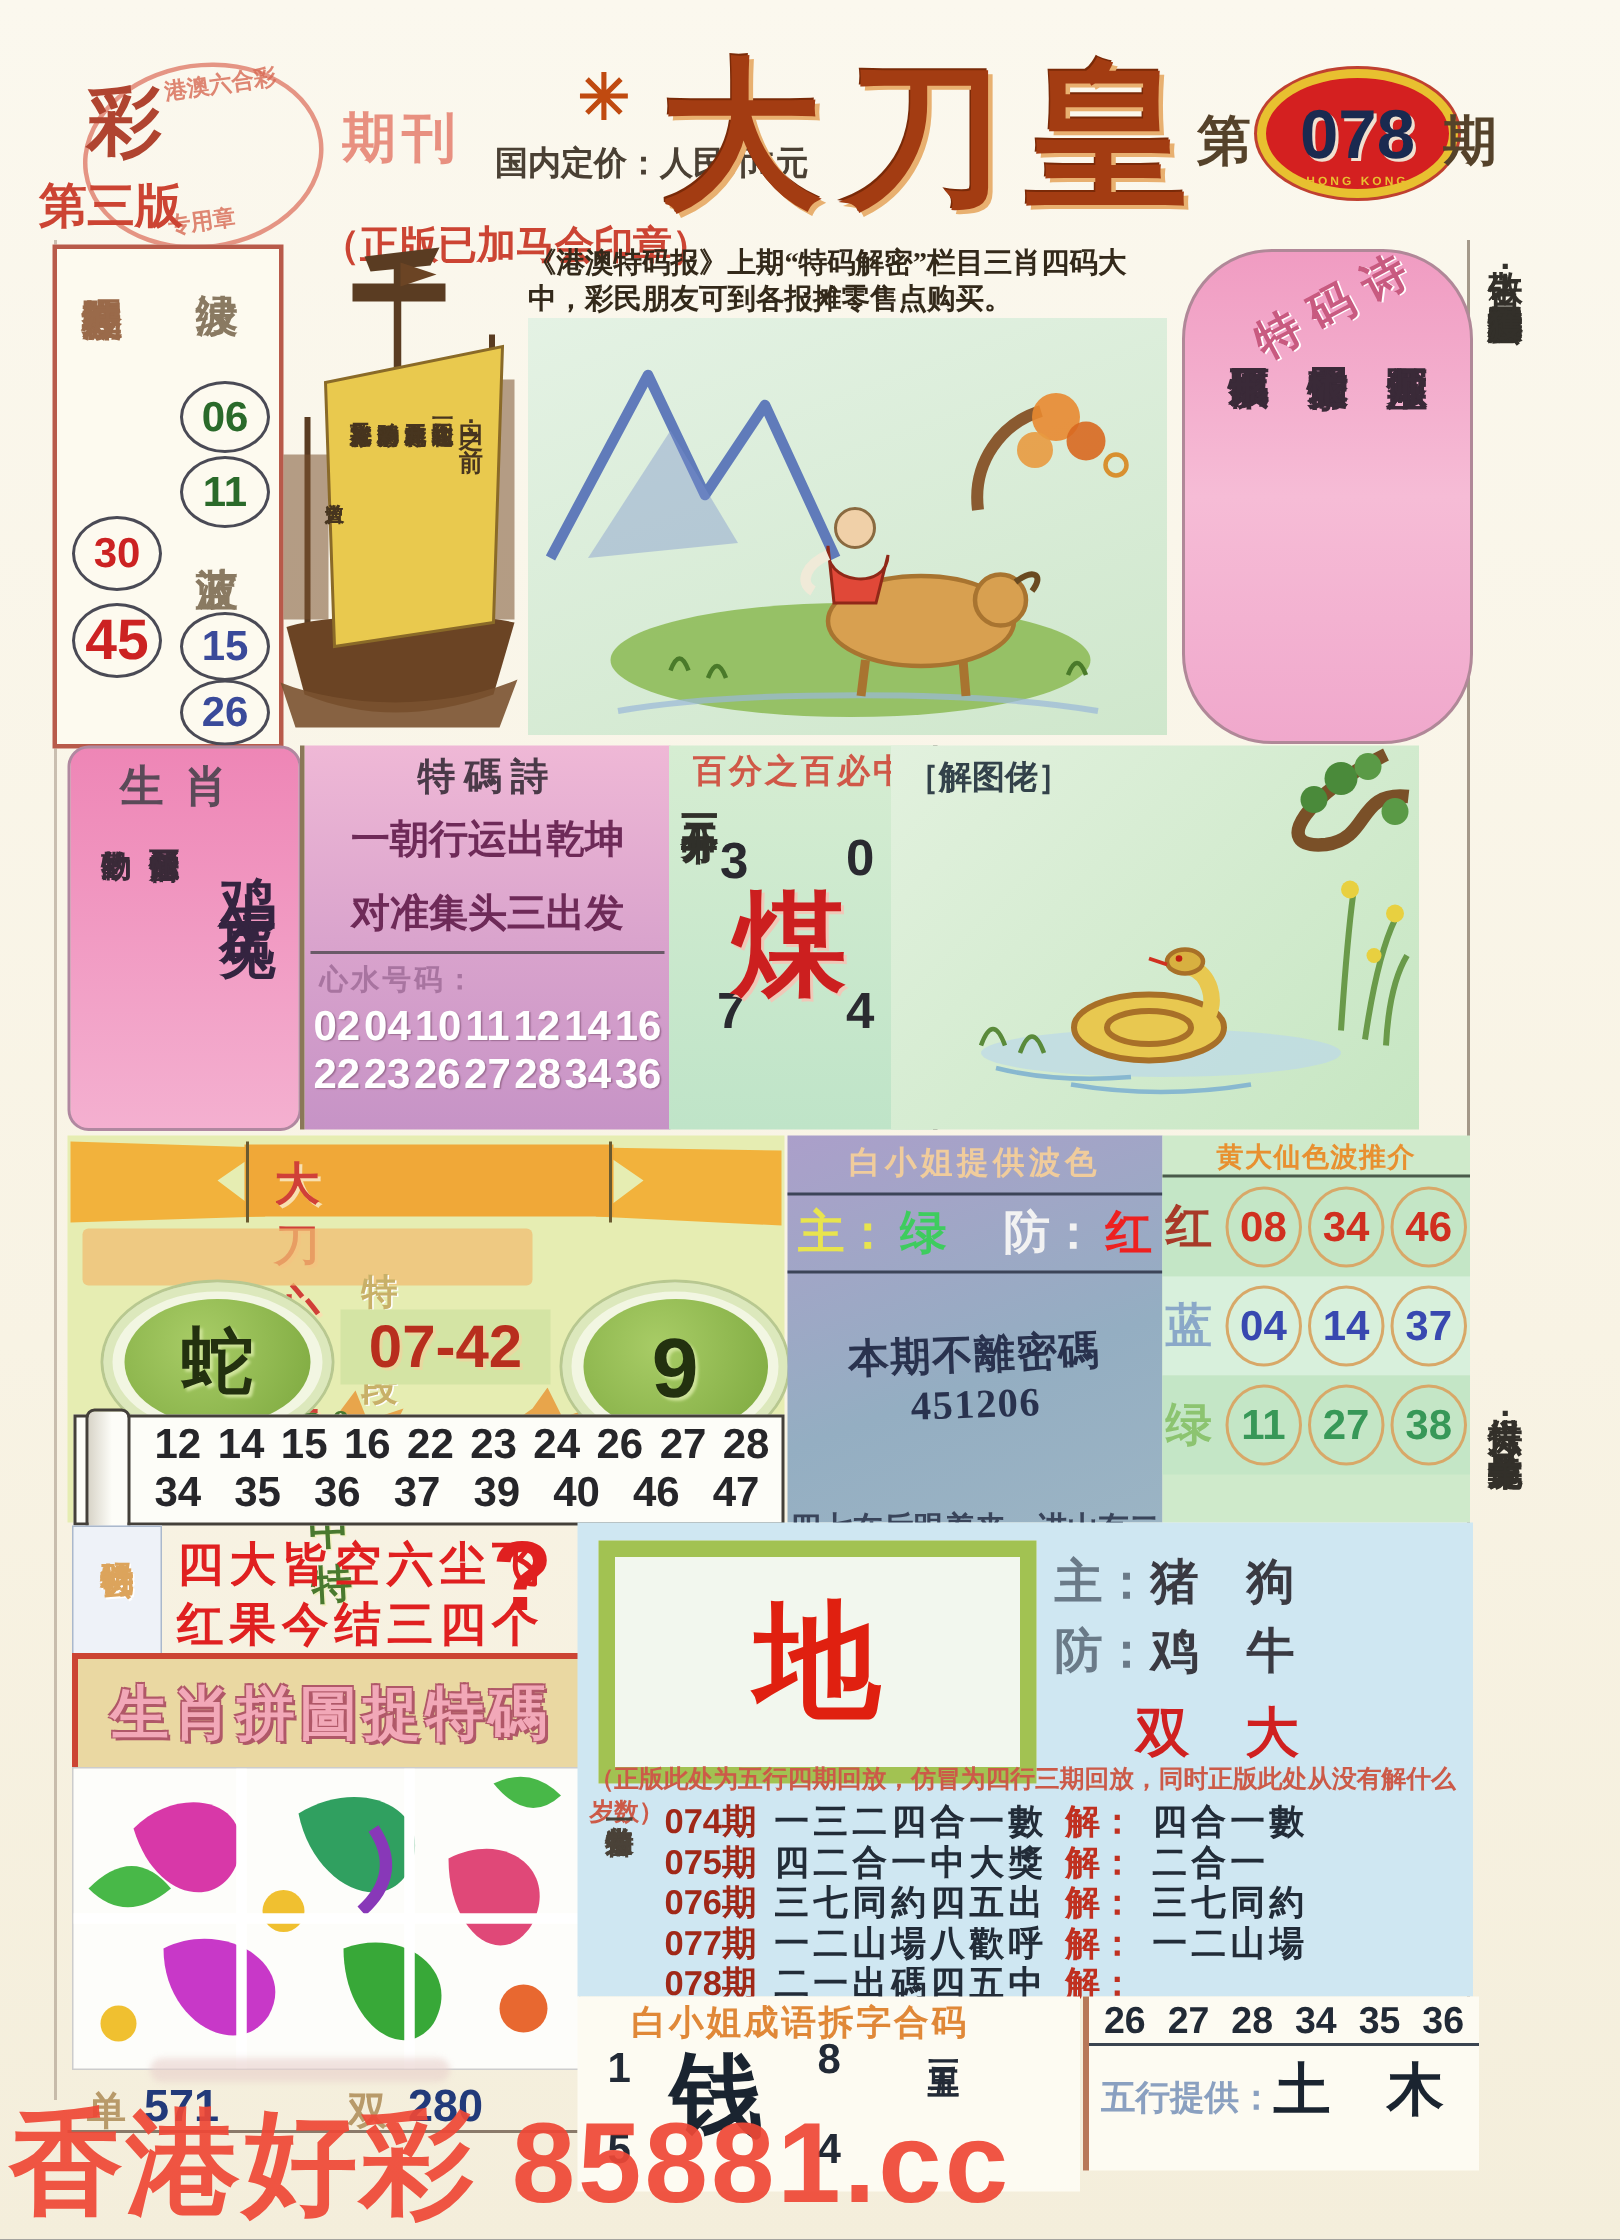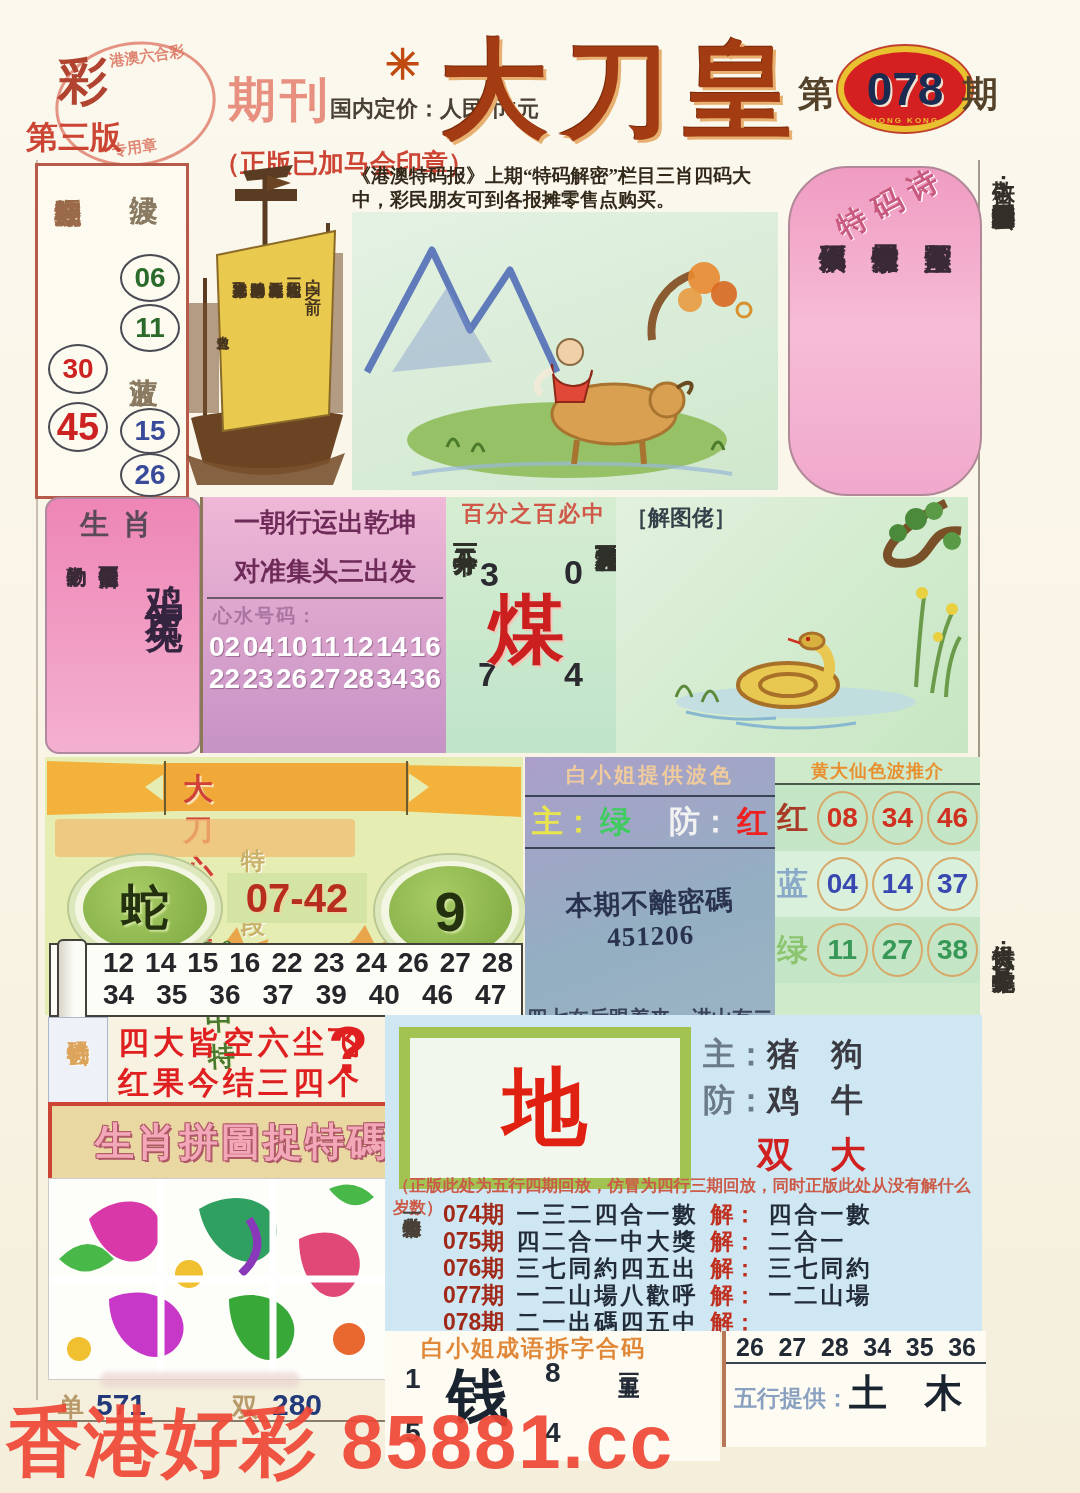--- a/index.html
+++ b/index.html
@@ -24,21 +24,21 @@
 <div id="page">
 
   <div class="abs frameline" style="left:36px;top:160px;width:2px;height:1240px;opacity:.5;"></div>
   <div class="abs" style="left:978px;top:160px;width:2px;height:1190px;background:#6a5a4a;opacity:.6;"></div>
 
   <div class="abs" style="left:55px;top:42px;width:155px;height:118px;border:3px solid rgba(216,96,76,.65);border-radius:50%;transform:rotate(-8deg);">
     <div class="abs v b" style="left:58px;top:4px;font-size:15px;color:#d86a54;opacity:.8;writing-mode:horizontal-tb;">港澳六合彩</div>
     <div class="abs b" style="left:48px;bottom:6px;font-size:15px;color:#d86a54;opacity:.8;">专用章</div>
   </div>
   <div class="abs b" style="left:58px;top:48px;font-size:50px;color:#b04430;">彩</div>
-  <div class="abs b" style="left:228px;top:68px;font-size:48px;color:#e89080;letter-spacing:4px;">期刊</div>
+  <div class="abs b" style="left:228px;top:68px;font-size:36px;color:#e89080;letter-spacing:4px;">期刊</div>
   <div class="abs b" style="left:330px;top:94px;font-size:22px;color:#4a4034;">国内定价：人民币5元</div>
   <div class="abs b" style="left:26px;top:116px;font-size:32px;color:#cc4433;">第三版</div>
   <div class="abs b" style="left:214px;top:146px;font-size:26px;color:#cc4433;">（正版已加马会印章）</div>
   <div class="abs b" style="left:385px;top:40px;font-size:42px;color:#c04a10;">✳</div>
   <div class="abs b" style="left:440px;top:18px;width:350px;font-size:108px;color:#a33c12;letter-spacing:14px;text-shadow:3px 3px 0 #e8b070, -1px -1px 0 #7a2a08;white-space:nowrap;">大刀皇</div>
   <div class="abs b" style="left:798px;top:70px;font-size:36px;color:#55422a;">第</div>
   <div class="abs" style="left:838px;top:46px;width:122px;height:74px;border-radius:50%;background:#d42020;border:6px solid #e8c030;box-shadow:0 0 0 2px #c04030;display:flex;align-items:center;justify-content:center;">
     <span class="b sans" style="font-size:46px;color:#1a2a50;text-shadow:2px 2px 0 #f0e0d0;">078</span>
     <span class="abs sans b" style="bottom:1px;left:50%;transform:translateX(-50%);font-size:8px;color:#e8c030;letter-spacing:2px;white-space:nowrap;">HONG KONG</span>
   </div>
@@ -132,20 +132,21 @@
   <div class="abs" style="left:45px;top:497px;width:152px;height:253px;border-radius:14px;background:linear-gradient(180deg,#ee86b6,#f4b0d0);border:2px solid #b088a0;">
     <div class="b" style="text-align:center;margin-top:6px;font-size:29px;color:#5a4a58;letter-spacing:14px;">生肖</div>
     <div class="abs v b" style="left:14px;top:52px;height:195px;font-size:20px;line-height:1.6;color:#3a2a38;">
       <div>欲钱买后宫佳丽</div>
       <div>的勤物</div>
     </div>
     <div class="abs v b" style="right:10px;top:56px;height:190px;font-size:38px;letter-spacing:10px;color:#342440;">鸡牛虎兔</div>
   </div>
 
   <div class="abs" style="left:200px;top:497px;width:244px;height:256px;background:linear-gradient(180deg,#efb8d6 0%,#d8a2cc 55%,#c693c6 100%);border-left:3px solid #8a7858;">
+    <div class="b" style="text-align:center;margin-top:4px;font-size:25px;color:#4a3a48;letter-spacing:6px;">特碼詩</div>
     <div class="b" style="text-align:center;margin-top:8px;font-size:26px;color:#6e2a58;">一朝行运出乾坤</div>
     <div class="b" style="text-align:center;margin-top:14px;font-size:26px;color:#6e2a58;">对准集头三出发</div>
     <div style="margin:8px 4px 0;border-top:2px solid #6a5a68;"></div>
     <div class="b" style="margin:4px 0 0 10px;font-size:19px;color:#a874a0;letter-spacing:2px;">心水号码：</div>
     <div class="sans b" style="display:flex;justify-content:space-between;padding:2px 6px 0;font-size:28px;color:#fff;text-shadow:1px 1px 1px #9a6a90;">
       <span>02</span>
         <span>04</span>
         <span>10</span>
         <span>11</span>
         <span>12</span>
@@ -167,21 +168,21 @@
     <div class="b" style="text-align:center;margin-top:2px;font-size:22px;color:#d05848;letter-spacing:2px;">百分之百必中</div>
     <div class="abs v b" style="left:2px;top:34px;height:218px;font-size:25px;line-height:1.35;color:#30302a;">一二分开一一中</div>
     <div class="abs sans b" style="left:34px;top:58px;font-size:34px;color:#2a2a30;">3</div>
     <div class="abs sans b" style="left:118px;top:56px;font-size:34px;color:#2a2a30;">0</div>
     <div class="abs sans b" style="left:32px;top:158px;font-size:34px;color:#2a2a30;">7</div>
     <div class="abs sans b" style="left:118px;top:158px;font-size:34px;color:#2a2a30;">4</div>
     <div class="abs b" style="left:42px;top:82px;font-size:76px;color:#cc1f1f;text-shadow:2px 2px 0 #f0c8b8;">煤</div>
     <div class="abs v b" style="right:0px;top:30px;height:222px;font-size:24px;line-height:1.3;color:#30302a;">百花盛开煤飞舞</div>
   </div>
 
-  <div class="abs" style="left:616px;top:497px;width:352px;height:256px;background:linear-gradient(135deg,#e2f1de,#c6e6c2);">
+  <div class="abs" style="left:594px;top:497px;width:352px;height:256px;background:linear-gradient(135deg,#e2f1de,#c6e6c2);">
     <div class="abs b" style="left:10px;top:6px;font-size:22px;color:#33424a;">［解图佬］</div>
     <svg class="abs" style="left:0;top:0;" width="352" height="256" viewBox="0 0 352 256">
       <path d="M330,6 C280,30 250,70 290,66 C320,62 310,30 345,34" fill="none" stroke="#7a5028" stroke-width="9"></path>
       <circle cx="300" cy="22" r="11" fill="#4a8a3a"></circle>
         <circle cx="318" cy="14" r="9" fill="#5a9a46"></circle>
         <circle cx="282" cy="36" r="9" fill="#4a8a3a"></circle>
         <circle cx="336" cy="44" r="9" fill="#5a9a46"></circle>
       <path d="M300,190 q4,-60 8,-90 M316,196 q8,-55 20,-80 M330,200 q2,-40 14,-60" stroke="#6a9a4a" stroke-width="4" fill="none"></path>
       <circle cx="306" cy="96" r="6" fill="#e8d040"></circle>
         <circle cx="336" cy="112" r="6" fill="#e8d040"></circle>
@@ -291,21 +292,21 @@
       <span class="hdx-circle sans" style="color:#389858;">38</span>
     </div>
   </div>
 
   <div class="abs" style="left:48px;top:1017px;width:58px;height:176px;background:#eef2f8;border:1px solid #aab8cc;">
     <div class="v b" style="margin:6px auto;height:162px;font-size:22px;color:#dca45c;text-shadow:1px 1px 0 #fff;display:block;">特码玄机诗</div>
   </div>
   <div class="abs b" style="left:118px;top:1022px;font-size:31px;color:#e02020;letter-spacing:4px;">四大皆空六尘飞</div>
   <div class="abs b" style="left:118px;top:1062px;font-size:31px;color:#e02020;letter-spacing:4px;">红果今结三四个</div>
   <div class="abs b sans" style="left:328px;top:1012px;font-size:66px;color:#e02020;">?</div>
-  <div class="abs" style="left:48px;top:1102px;width:337px;height:72px;background:#ead8a2;border:4px solid #cc4433;display:flex;align-items:center;justify-content:flex-end;">
+  <div class="abs" style="left:48px;top:1102px;width:337px;height:72px;background:#ead8a2;border:4px solid #cc4433;display:flex;align-items:center;justify-content:center;">
     <span class="b" style="font-size:39px;color:#f2a8b8;letter-spacing:3px;text-shadow:2px 2px 0 #b05868,-1px -1px 0 #b05868,1px -1px 0 #b05868,-1px 1px 0 #b05868;">生肖拼圖捉特碼</span>
   </div>
   <div class="abs" style="left:48px;top:1178px;width:337px;height:200px;background:#fdfdfa;border:1px solid #ccc;">
     <svg width="337" height="200" viewBox="0 0 337 200">
       <path d="M40,40 C70,10 120,20 110,60 C100,95 55,90 40,40" fill="#d838a8"></path>
       <path d="M150,30 C190,5 240,25 225,65 C210,100 160,80 150,30" fill="#30a060"></path>
       <path d="M250,60 C290,40 325,70 305,105 C285,135 250,110 250,60" fill="#e04878"></path>
       <path d="M60,120 C100,100 150,130 130,165 C110,195 60,170 60,120" fill="#c838c8"></path>
       <path d="M180,120 C220,105 260,135 240,170 C220,198 180,170 180,120" fill="#38a838"></path>
       <path d="M10,80 q30,-30 55,0 q-30,25 -55,0" fill="#48b848"></path>

